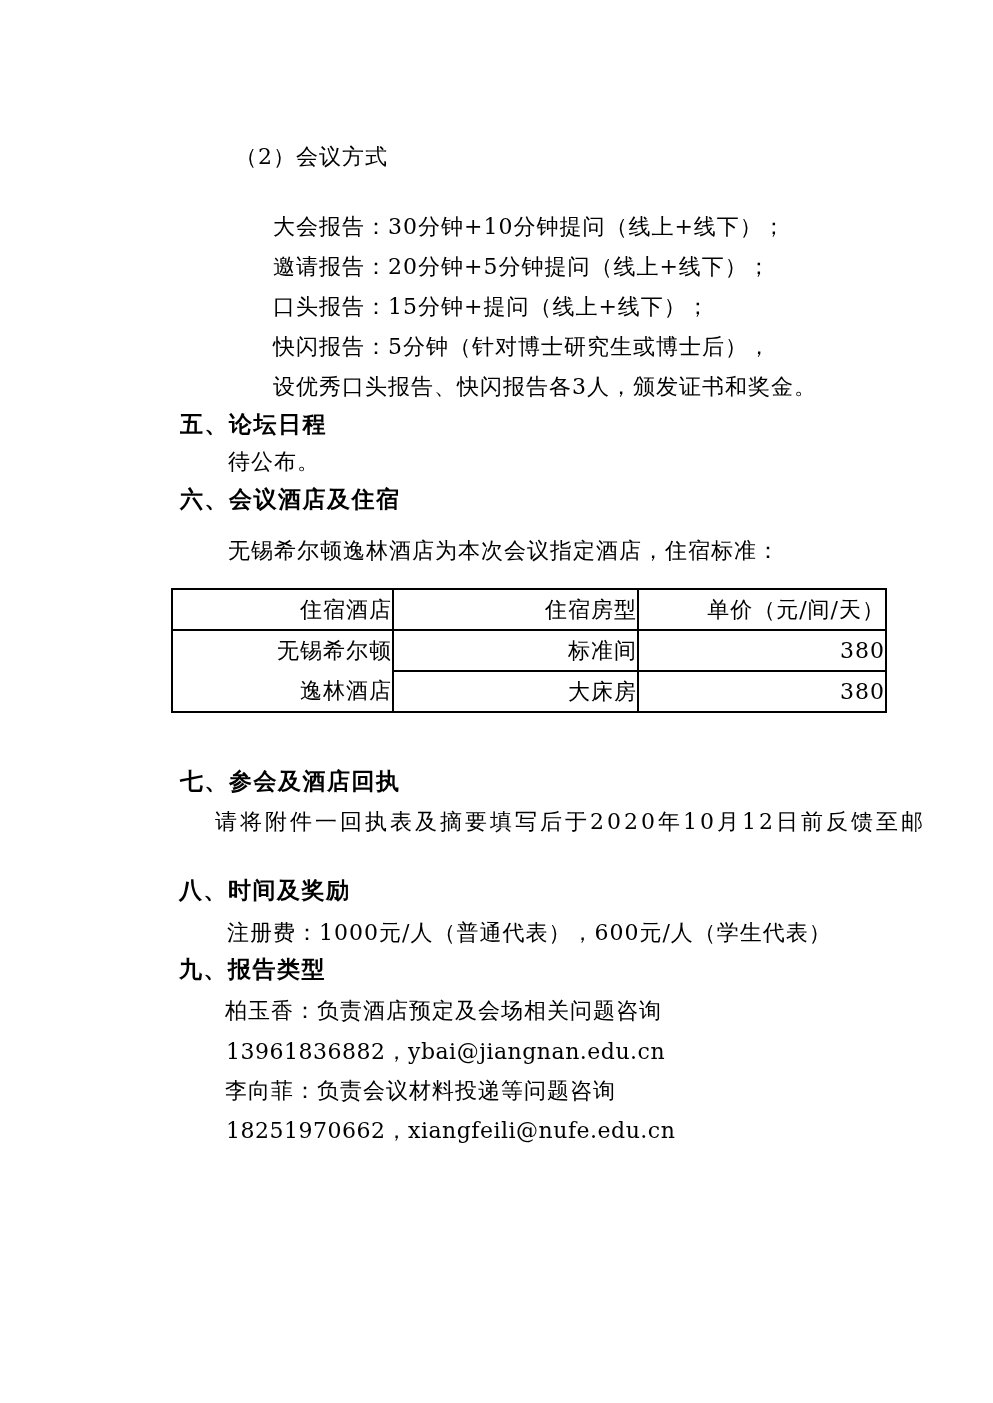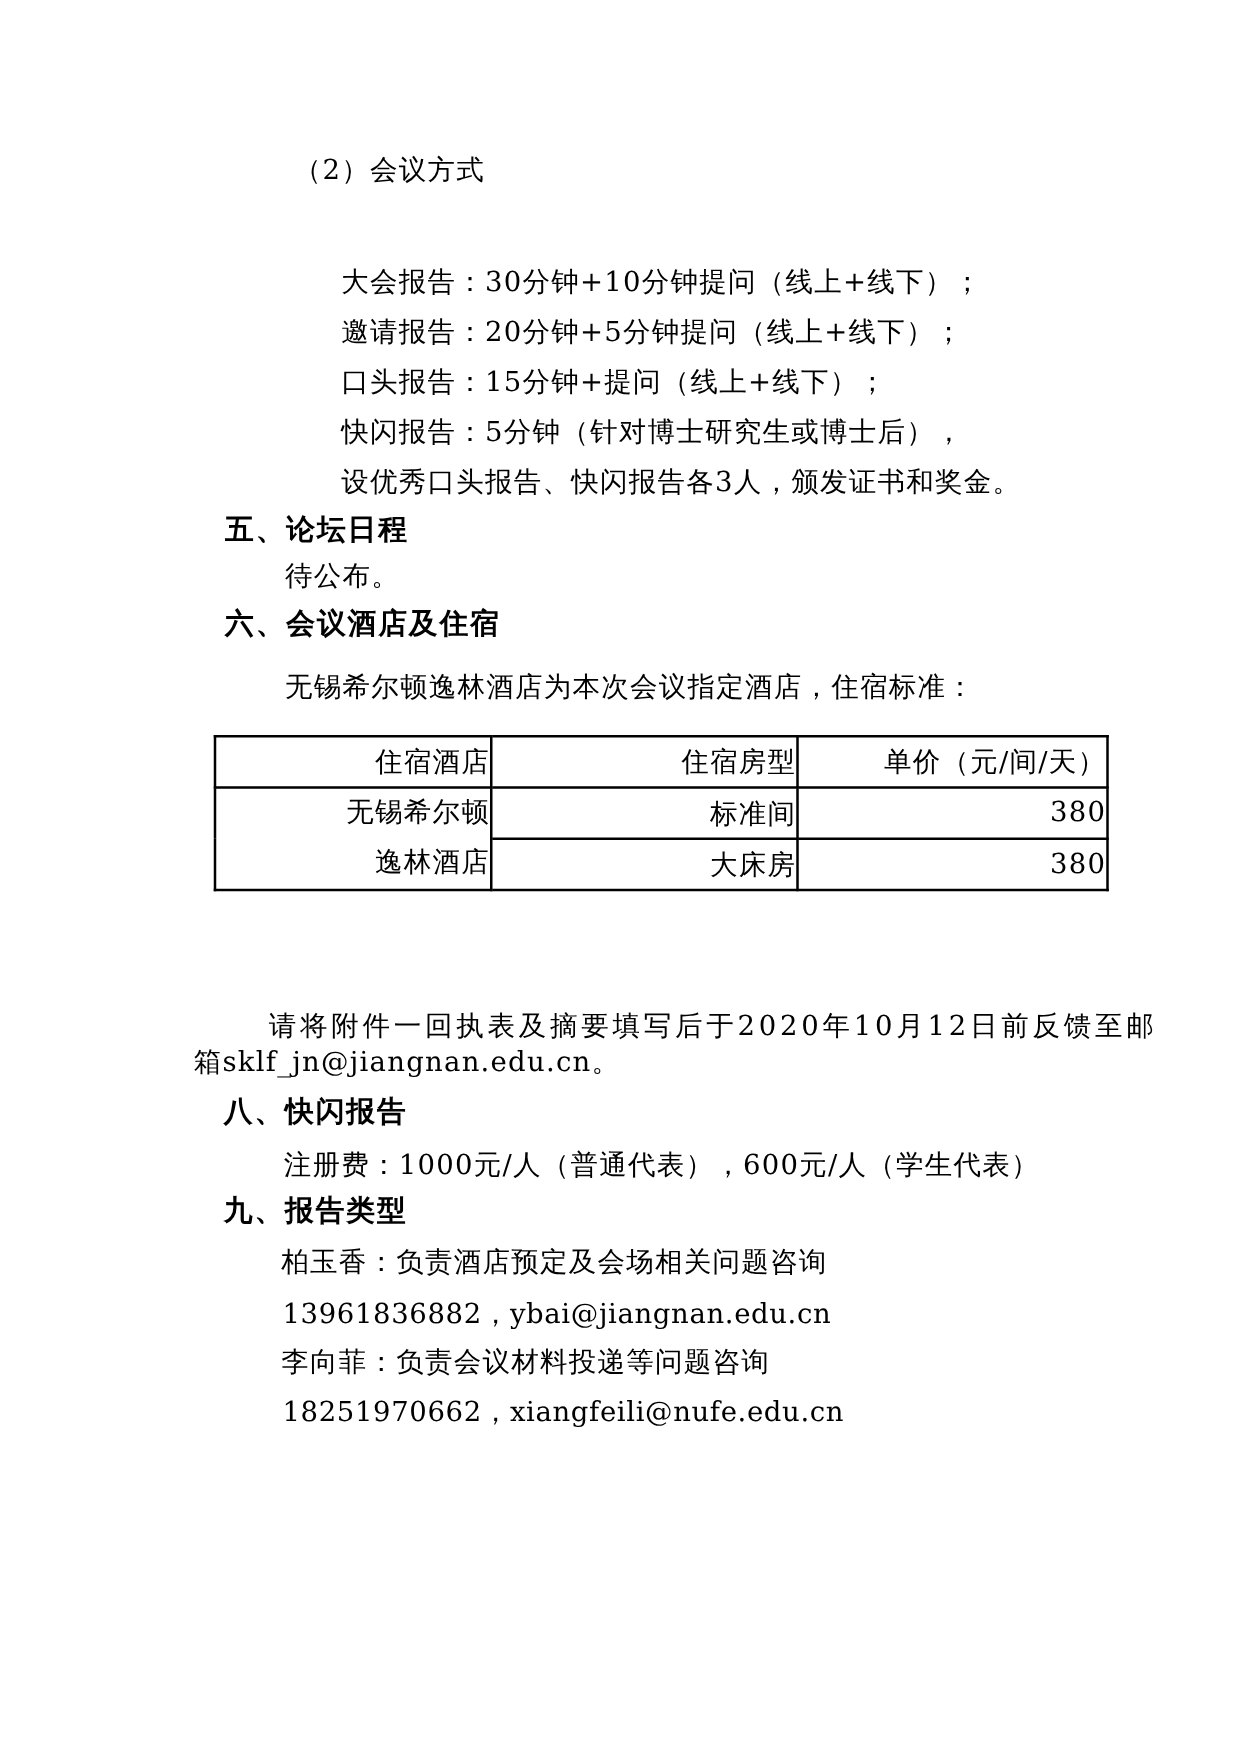--- a/index.html
+++ b/index.html
@@ -62,21 +62,21 @@
   .hotel-name-line {
     display: block;
     line-height: 40px;
   }
 </style>
 </head>
 <body>
 
 <div class="page">
 
-  <div class="line" style="left:235px; top:123px;">（2）会议方式</div>
+  <div class="line" style="left:235px; top:143px;">（2）会议方式</div>
 
 
   <div class="line" style="left:273px; top:213px;">大会报告：30分钟+10分钟提问（线上+线下）；</div>
 
   <div class="line" style="left:273px; top:253px;">邀请报告：20分钟+5分钟提问（线上+线下）；</div>
 
   <div class="line" style="left:273px; top:293px;">口头报告：15分钟+提问（线上+线下）；</div>
 
   <div class="line" style="left:273px; top:333px;">快闪报告：5分钟（针对博士研究生或博士后），</div>
 
@@ -110,26 +110,26 @@
         <td class="cell">标准间</td>
         <td class="cell">380</td>
       </tr>
       <tr>
         <td class="cell">大床房</td>
         <td class="cell">380</td>
       </tr>
     </tbody>
   </table>
 
+  <div class="line heading" style="left:180px; top:767px;">七、参会及酒店回执</div>
 
   <div class="line justified" style="left:215px; top:808px;">请将附件一回执表及摘要填写后于2020年10月12日前反馈至邮</div>
 
-  <div class="line" style="left:155px; top:837px;">箱sklf_jn@jiangnan.edu.cn。</div>
 
-  <div class="line heading" style="left:179px; top:876px;">八、快闪报告</div>
+  <div class="line heading" style="left:179px; top:876px;">八、时间及奖励</div>
 
   <div class="line" style="left:227px; top:919px;">注册费：1000元/人（普通代表），600元/人（学生代表）</div>
 
   <div class="line heading" style="left:179px; top:955px;">九、报告类型</div>
 
   <div class="line" style="left:225px; top:997px;">柏玉香：负责酒店预定及会场相关问题咨询</div>
 
   <div class="line latin-line" style="left:226px; top:1038px;">13961836882，ybai@jiangnan.edu.cn</div>
 
   <div class="line" style="left:225px; top:1077px;">李向菲：负责会议材料投递等问题咨询</div>

